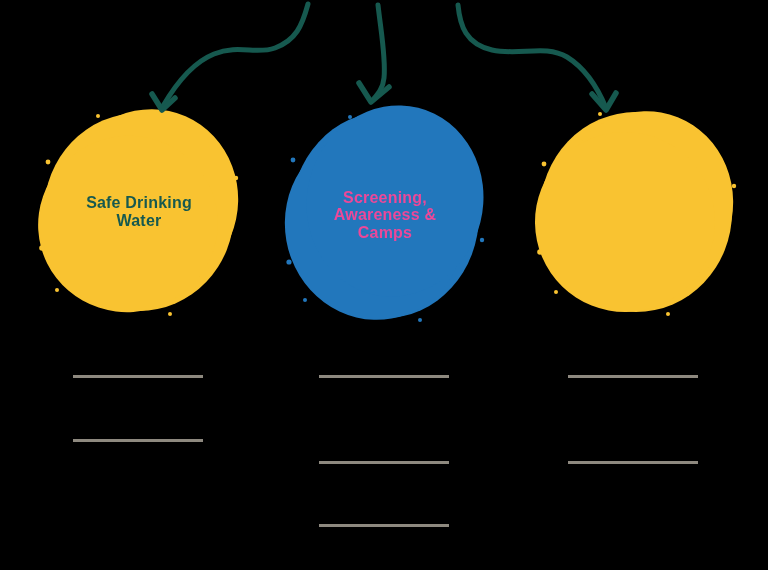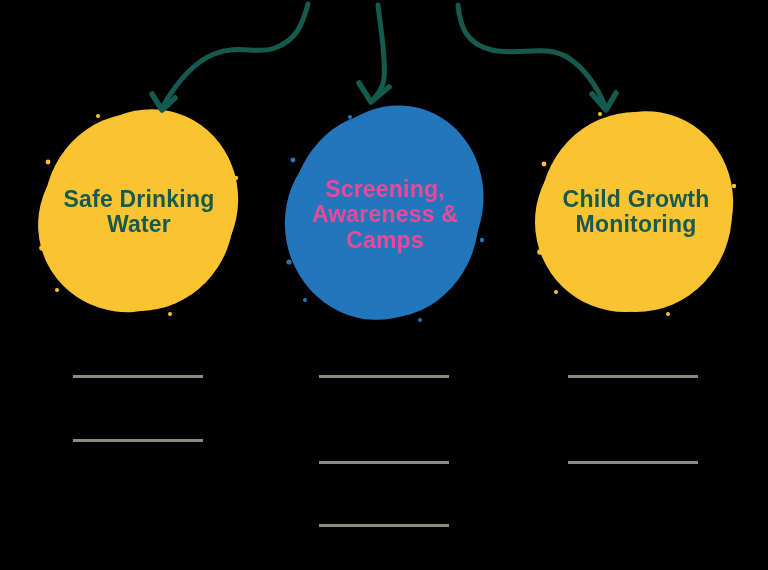--- a/index.html
+++ b/index.html
@@ -20,21 +20,21 @@
     width: 768px;
     height: 570px;
   }
   .circle-label {
     position: absolute;
     display: flex;
     align-items: center;
     justify-content: center;
     text-align: center;
     font-weight: bold;
-    font-size: 23px;
+    font-size: 16px;
     line-height: 1.1;
     letter-spacing: 0.2px;
     white-space: pre-line;
     pointer-events: none;
   }
   .label-1 { left: 44px;  top: 112px; width: 190px; height: 200px; }
   .label-2 { left: 290px; top: 110px; width: 190px; height: 210px; }
   .label-3 { left: 540px; top: 112px; width: 192px; height: 200px; }
   .note-line {
     position: absolute;
@@ -107,22 +107,20 @@
     </g>
   </svg>
 
   <div class="circle-label label-1" style="color: rgb(22, 89, 79);">Safe Drinking
 Water</div>
 
   <div class="circle-label label-2" style="color: #ec4899;">Screening,
 Awareness &amp;
 Camps</div>
 
-  <div class="circle-label label-3" style="color: rgb(22, 89, 79);">Child Growth
-Monitoring</div>
 
   <div class="note-line nl-c1" style="top: 375px; background-color: rgb(142, 137, 127);"></div>
   <div class="note-line nl-c1" style="top: 439px; background-color: rgb(142, 137, 127);"></div>
 
   <div class="note-line nl-c2" style="top: 375px; background-color: rgb(142, 137, 127);"></div>
   <div class="note-line nl-c2" style="top: 461px; background-color: rgb(142, 137, 127);"></div>
   <div class="note-line nl-c2" style="top: 524px; background-color: rgb(142, 137, 127);"></div>
 
   <div class="note-line nl-c3" style="top: 375px; background-color: rgb(142, 137, 127);"></div>
   <div class="note-line nl-c3" style="top: 461px; background-color: rgb(142, 137, 127);"></div>

